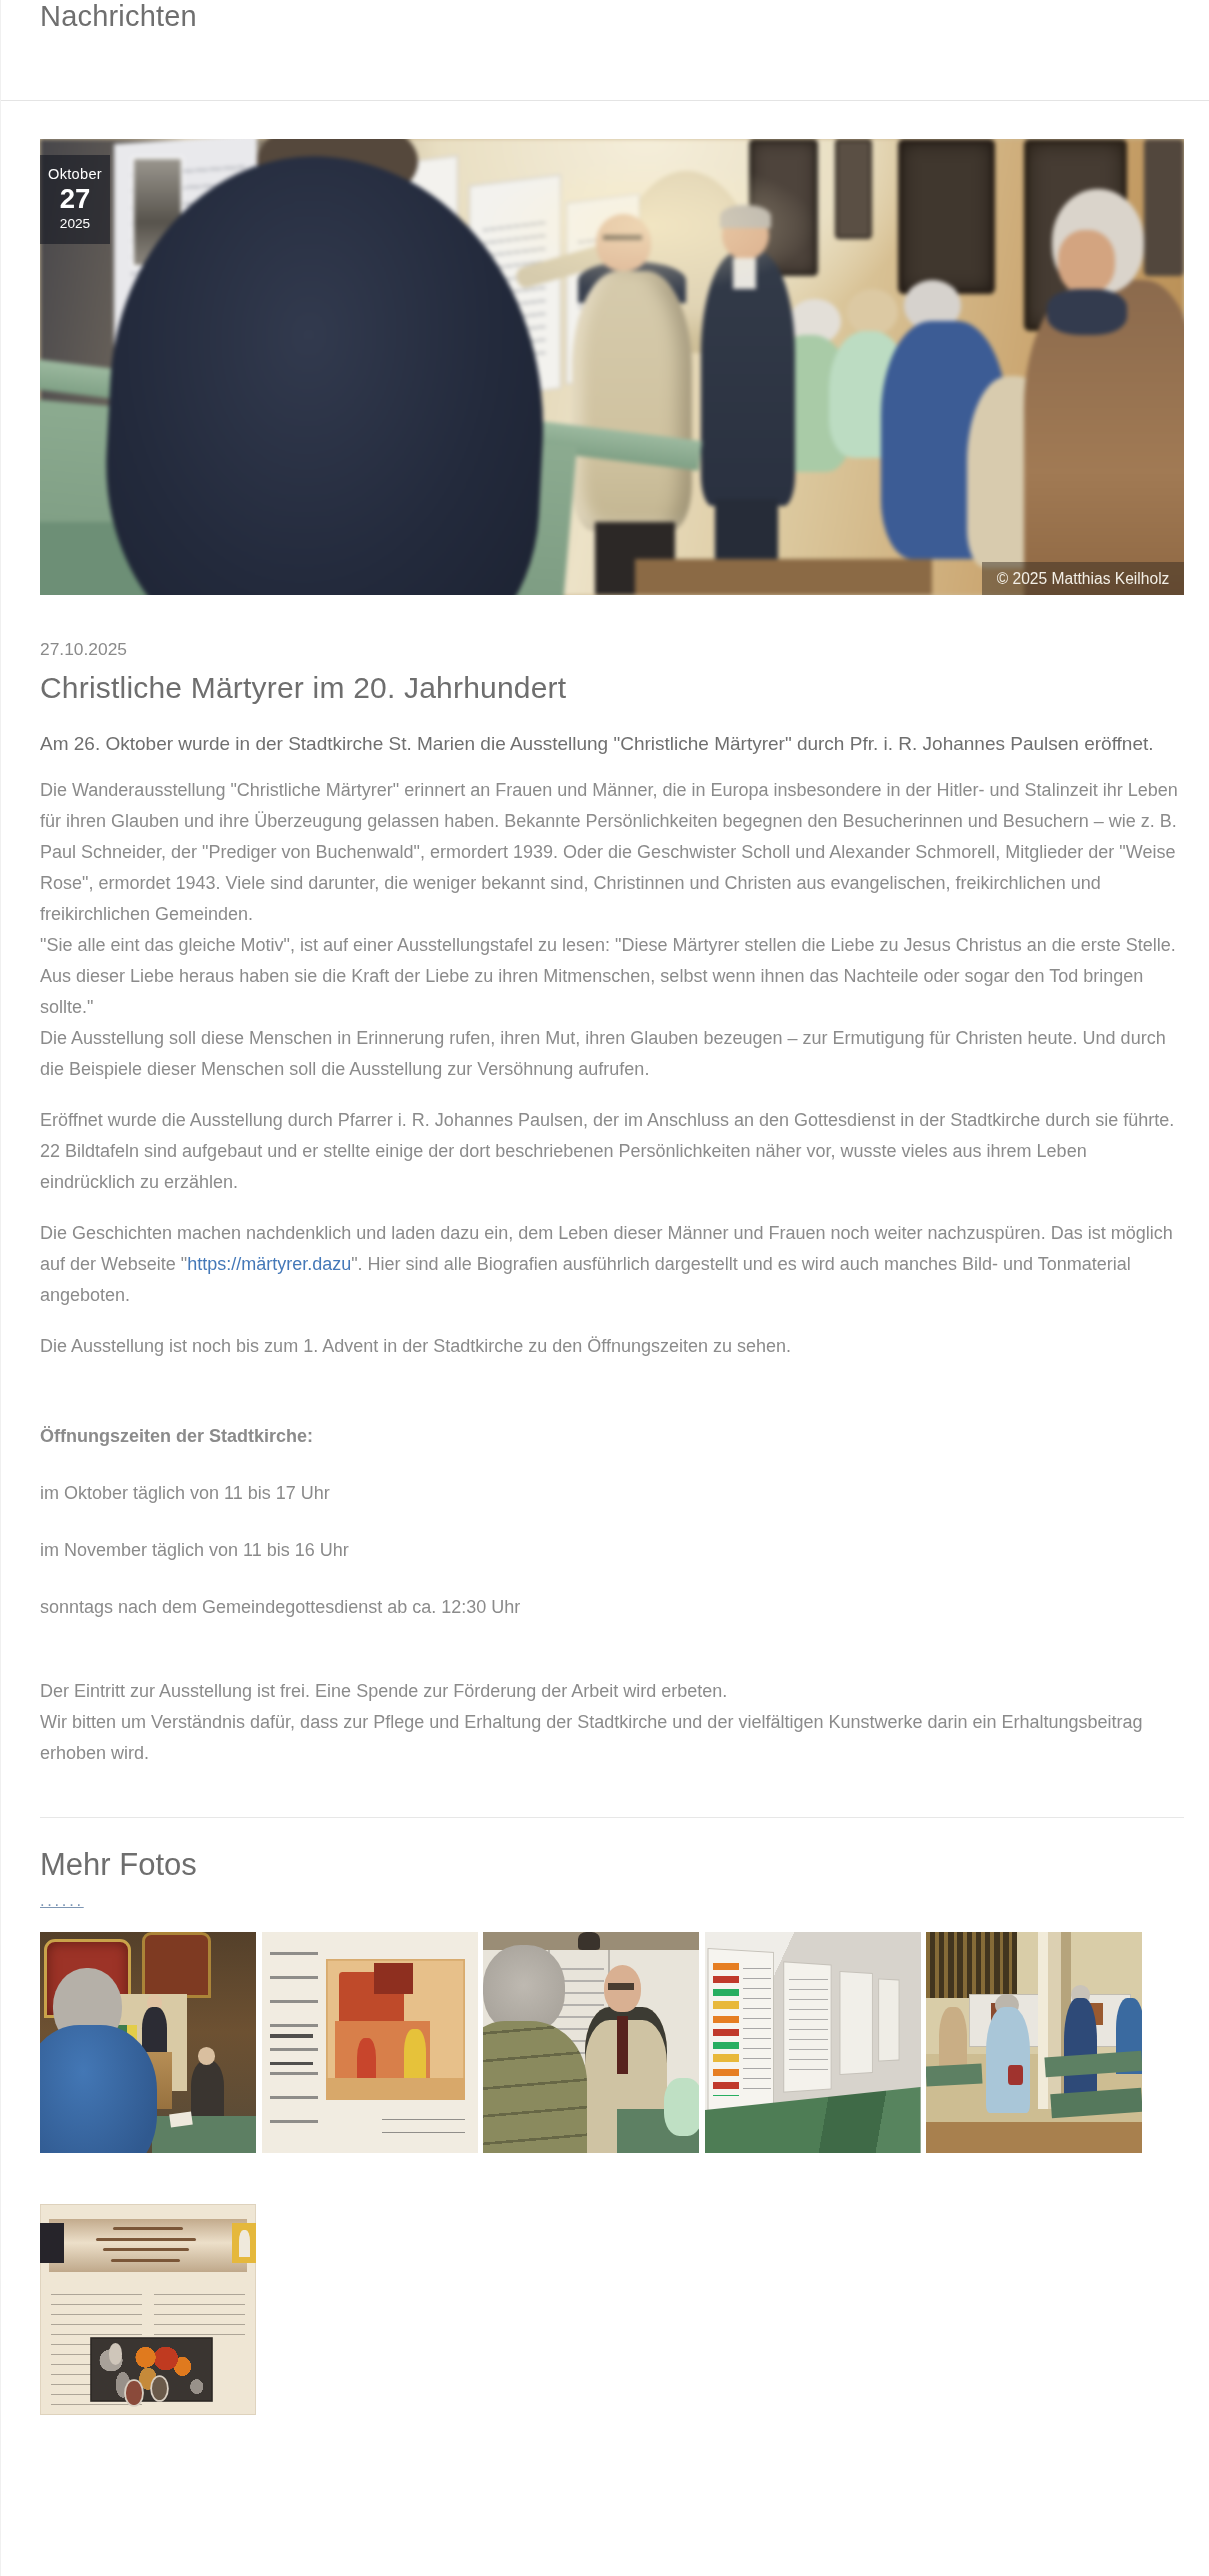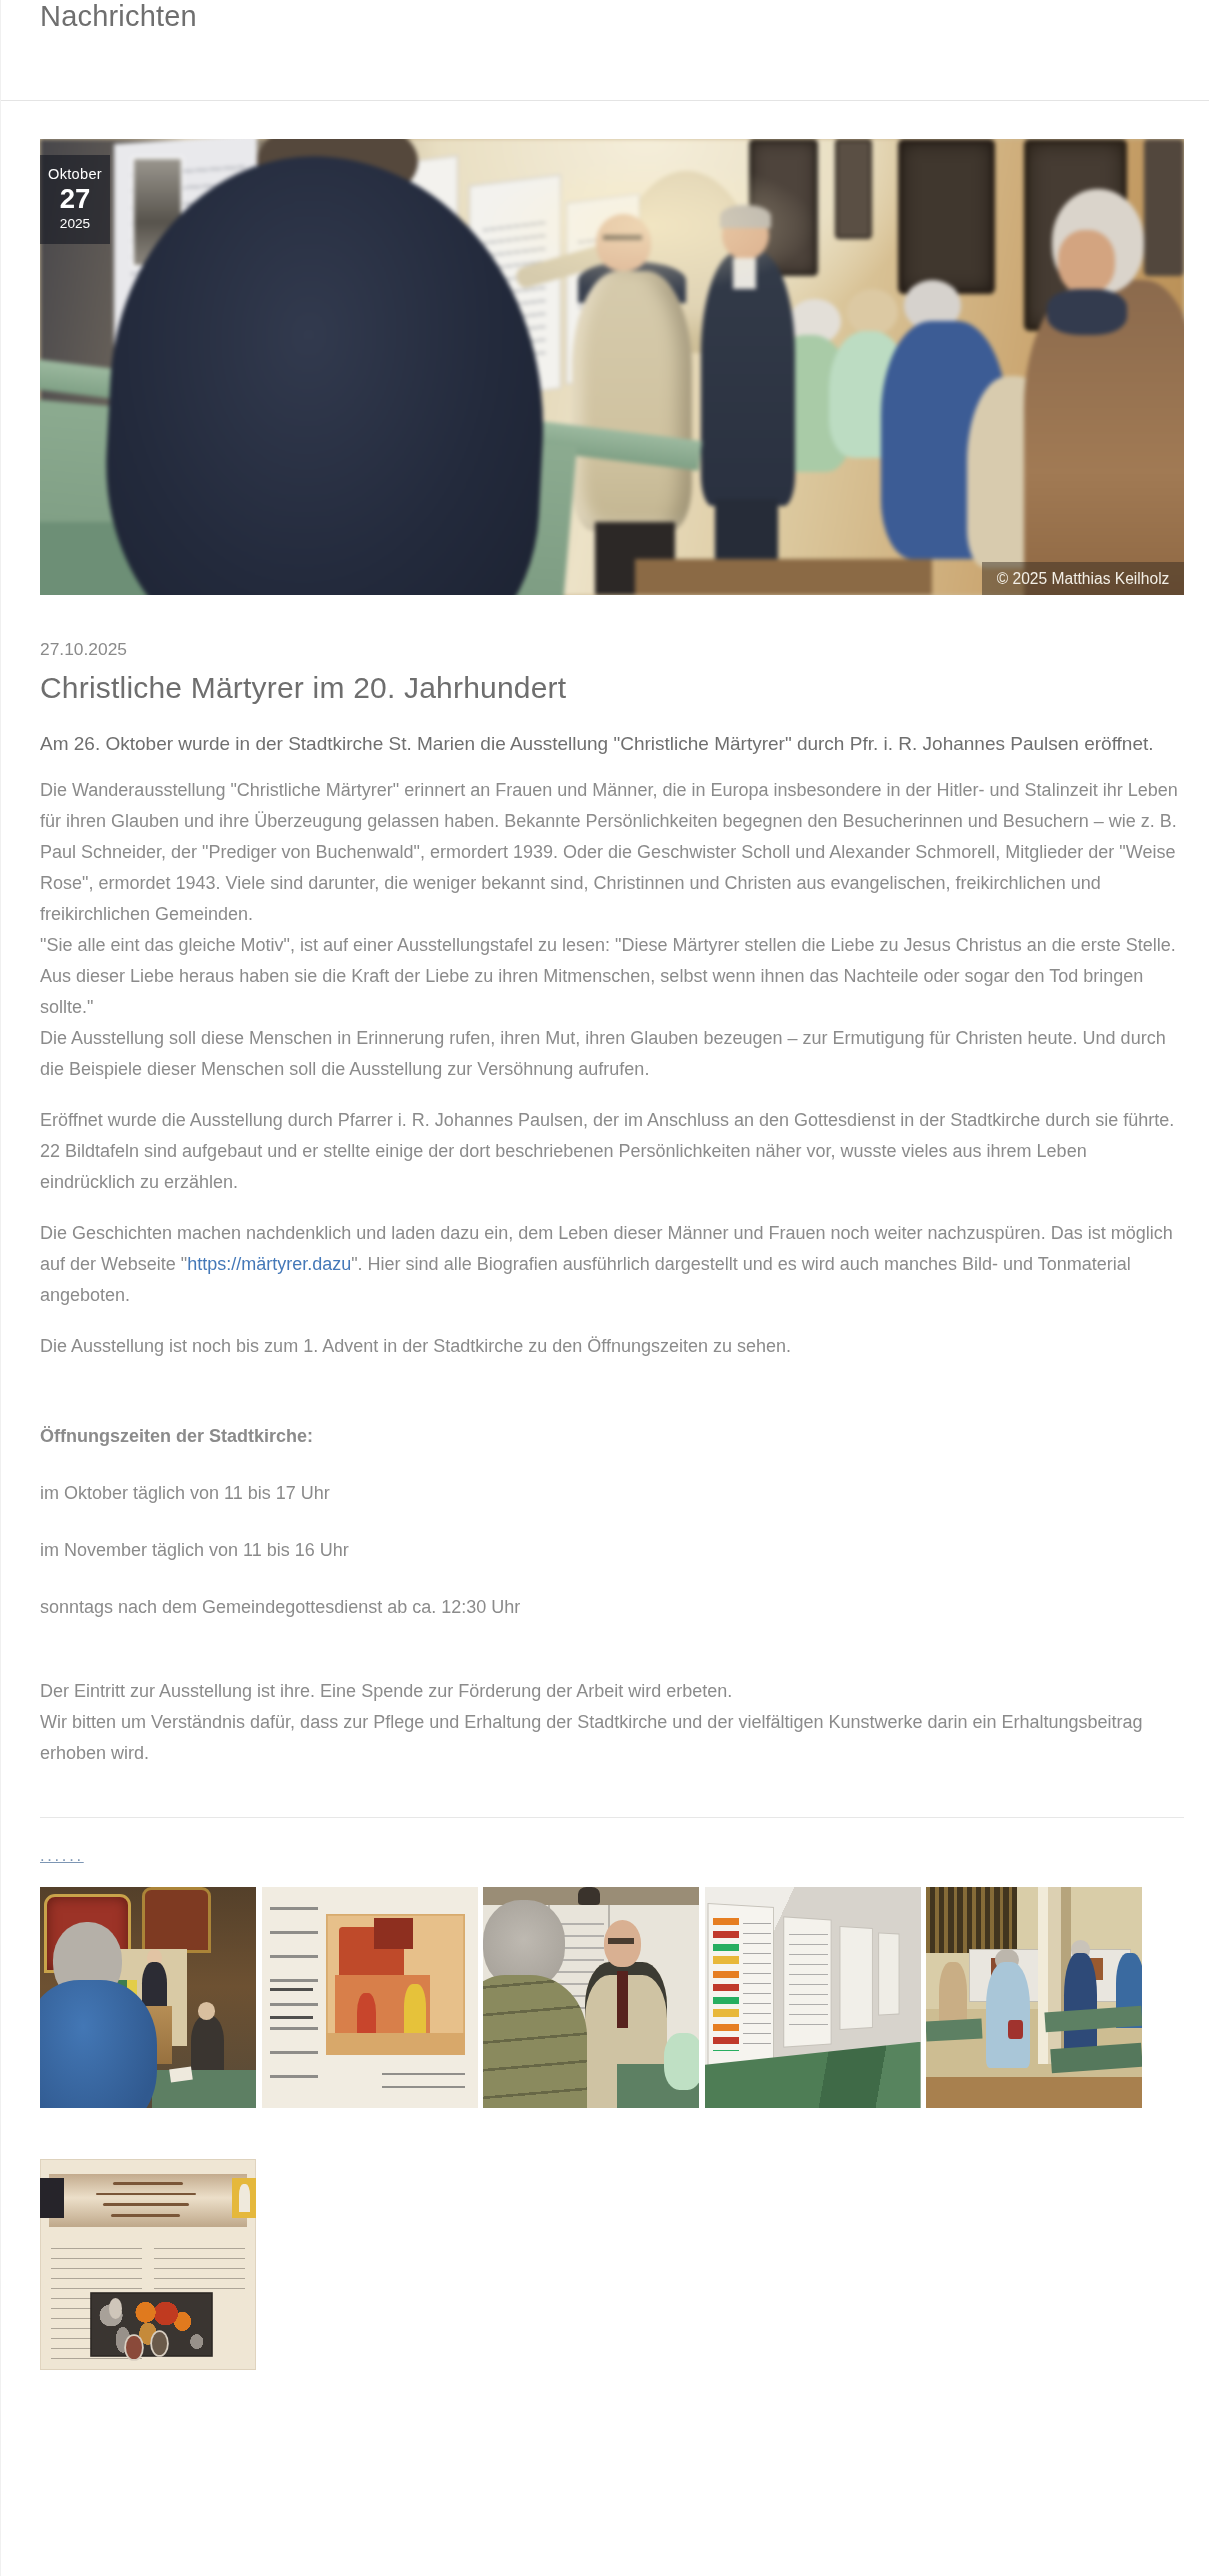--- a/index.html
+++ b/index.html
@@ -304,29 +304,30 @@
         <p>Die Ausstellung ist noch bis zum 1. Advent in der Stadtkirche zu den Öffnungszeiten zu sehen.</p>
 
         <section class="hours">
           <p class="hours-heading">Öffnungszeiten der Stadtkirche:</p>
           <p>im Oktober täglich von 11 bis 17 Uhr</p>
           <p>im November täglich von 11 bis 16 Uhr</p>
           <p>sonntags nach dem Gemeindegottesdienst ab ca. 12:30 Uhr</p>
         </section>
 
         <section class="notes">
-          <p>Der Eintritt zur Ausstellung ist ihre. Eine Spende zur Förderung der Arbeit wird erbeten.</p>
+          <p>Der Eintritt zur Ausstellung ist frei. Eine Spende zur Förderung der Arbeit wird erbeten.</p>
           <p>Wir bitten um Verständnis dafür, dass zur Pflege und Erhaltung der Stadtkirche und der vielfältigen Kunstwerke darin ein Erhaltungsbeitrag erhoben wird.</p>
         </section>
       </div>
     </article>
 
     <hr class="divider">
 
     <section class="photos">
+      <h2>Mehr Fotos</h2>
       <a href="#" class="dots">......</a>
 
       <div class="gallery">
         <figure class="thumb t1" aria-label="Gottesdienst mit Pfarrer am Lesepult vor dem Altar">
           <i class="a1"></i>
             <i class="a2"></i>
             <i class="wall"></i>
             <i class="ban"></i>
             <i class="ph"></i>
             <i class="pr"></i>

